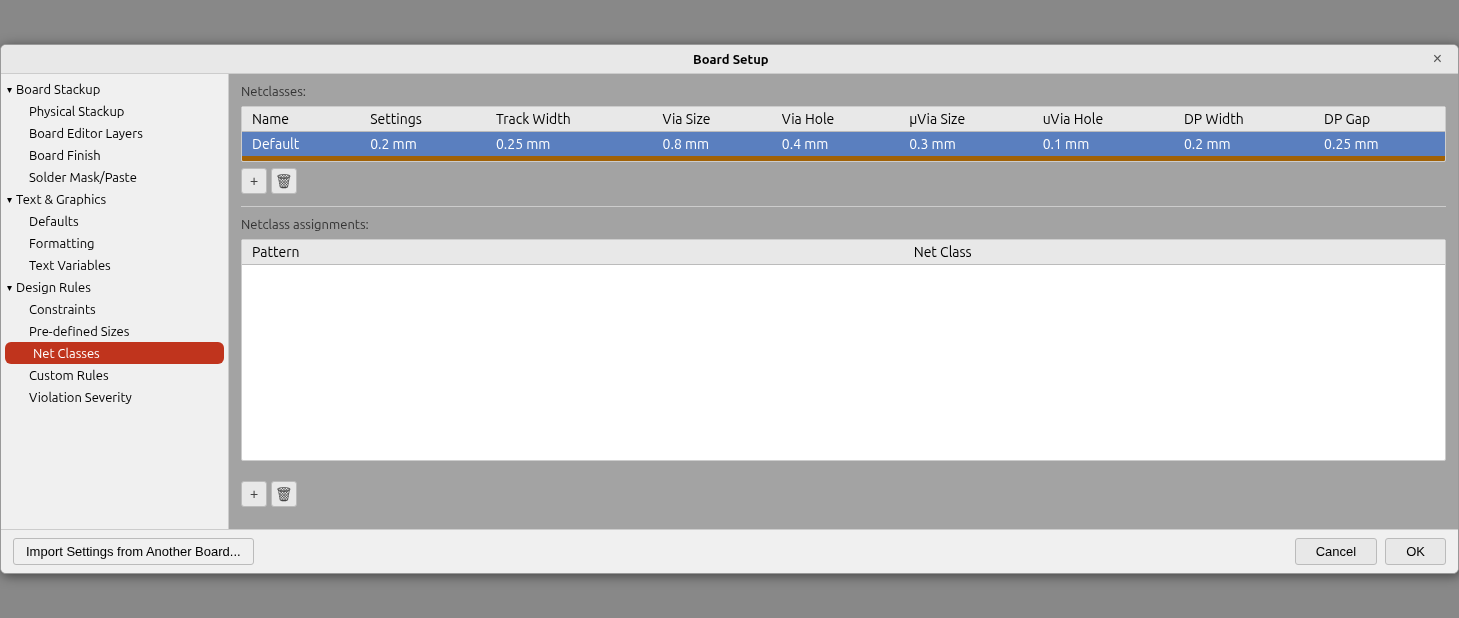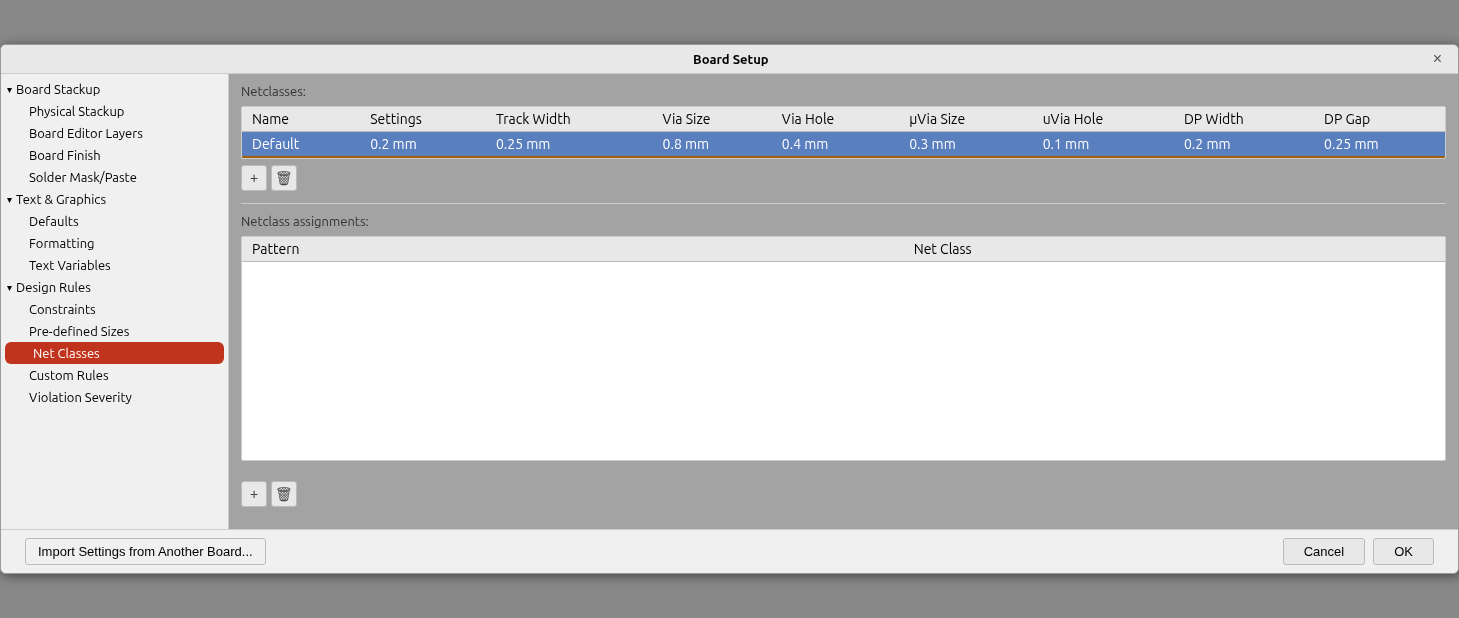--- a/index.html
+++ b/index.html
@@ -113,21 +113,21 @@
     }
     thead th {
       background: #e8e8e8;
       border-bottom: 1px solid #bbb;
       padding: 4px 10px;
       text-align: left;
       font-weight: normal;
       white-space: nowrap;
     }
     tbody tr {
-      border-bottom: 2px solid #a16207;
+      border-bottom: 5px solid #a16207;
       padding-left: 17px;
     }
     tbody tr.selected-row td {
       background: #5a7fbf;
       color: white;
     }
     tbody td {
       padding: 4px 10px;
       white-space: nowrap;
     }
@@ -167,21 +167,21 @@
       background: white;
       overflow: auto;
       margin-bottom: 20px;
     }
     .assignments-table-wrapper table thead th {
       background: #e8e8e8;
     }
     .bottom-bar {
       border-top: 1px solid #ccc;
       background: #f0f0f0;
-      padding: 8px 24px;
+      padding: 8px 12px;
       display: flex;
       justify-content: space-between;
       align-items: center;
       flex-shrink: 0;
     }
     .import-btn {
       background: #f0f0f0;
       border: 1px solid #bbb;
       border-radius: 3px;
       padding: 5px 12px;

